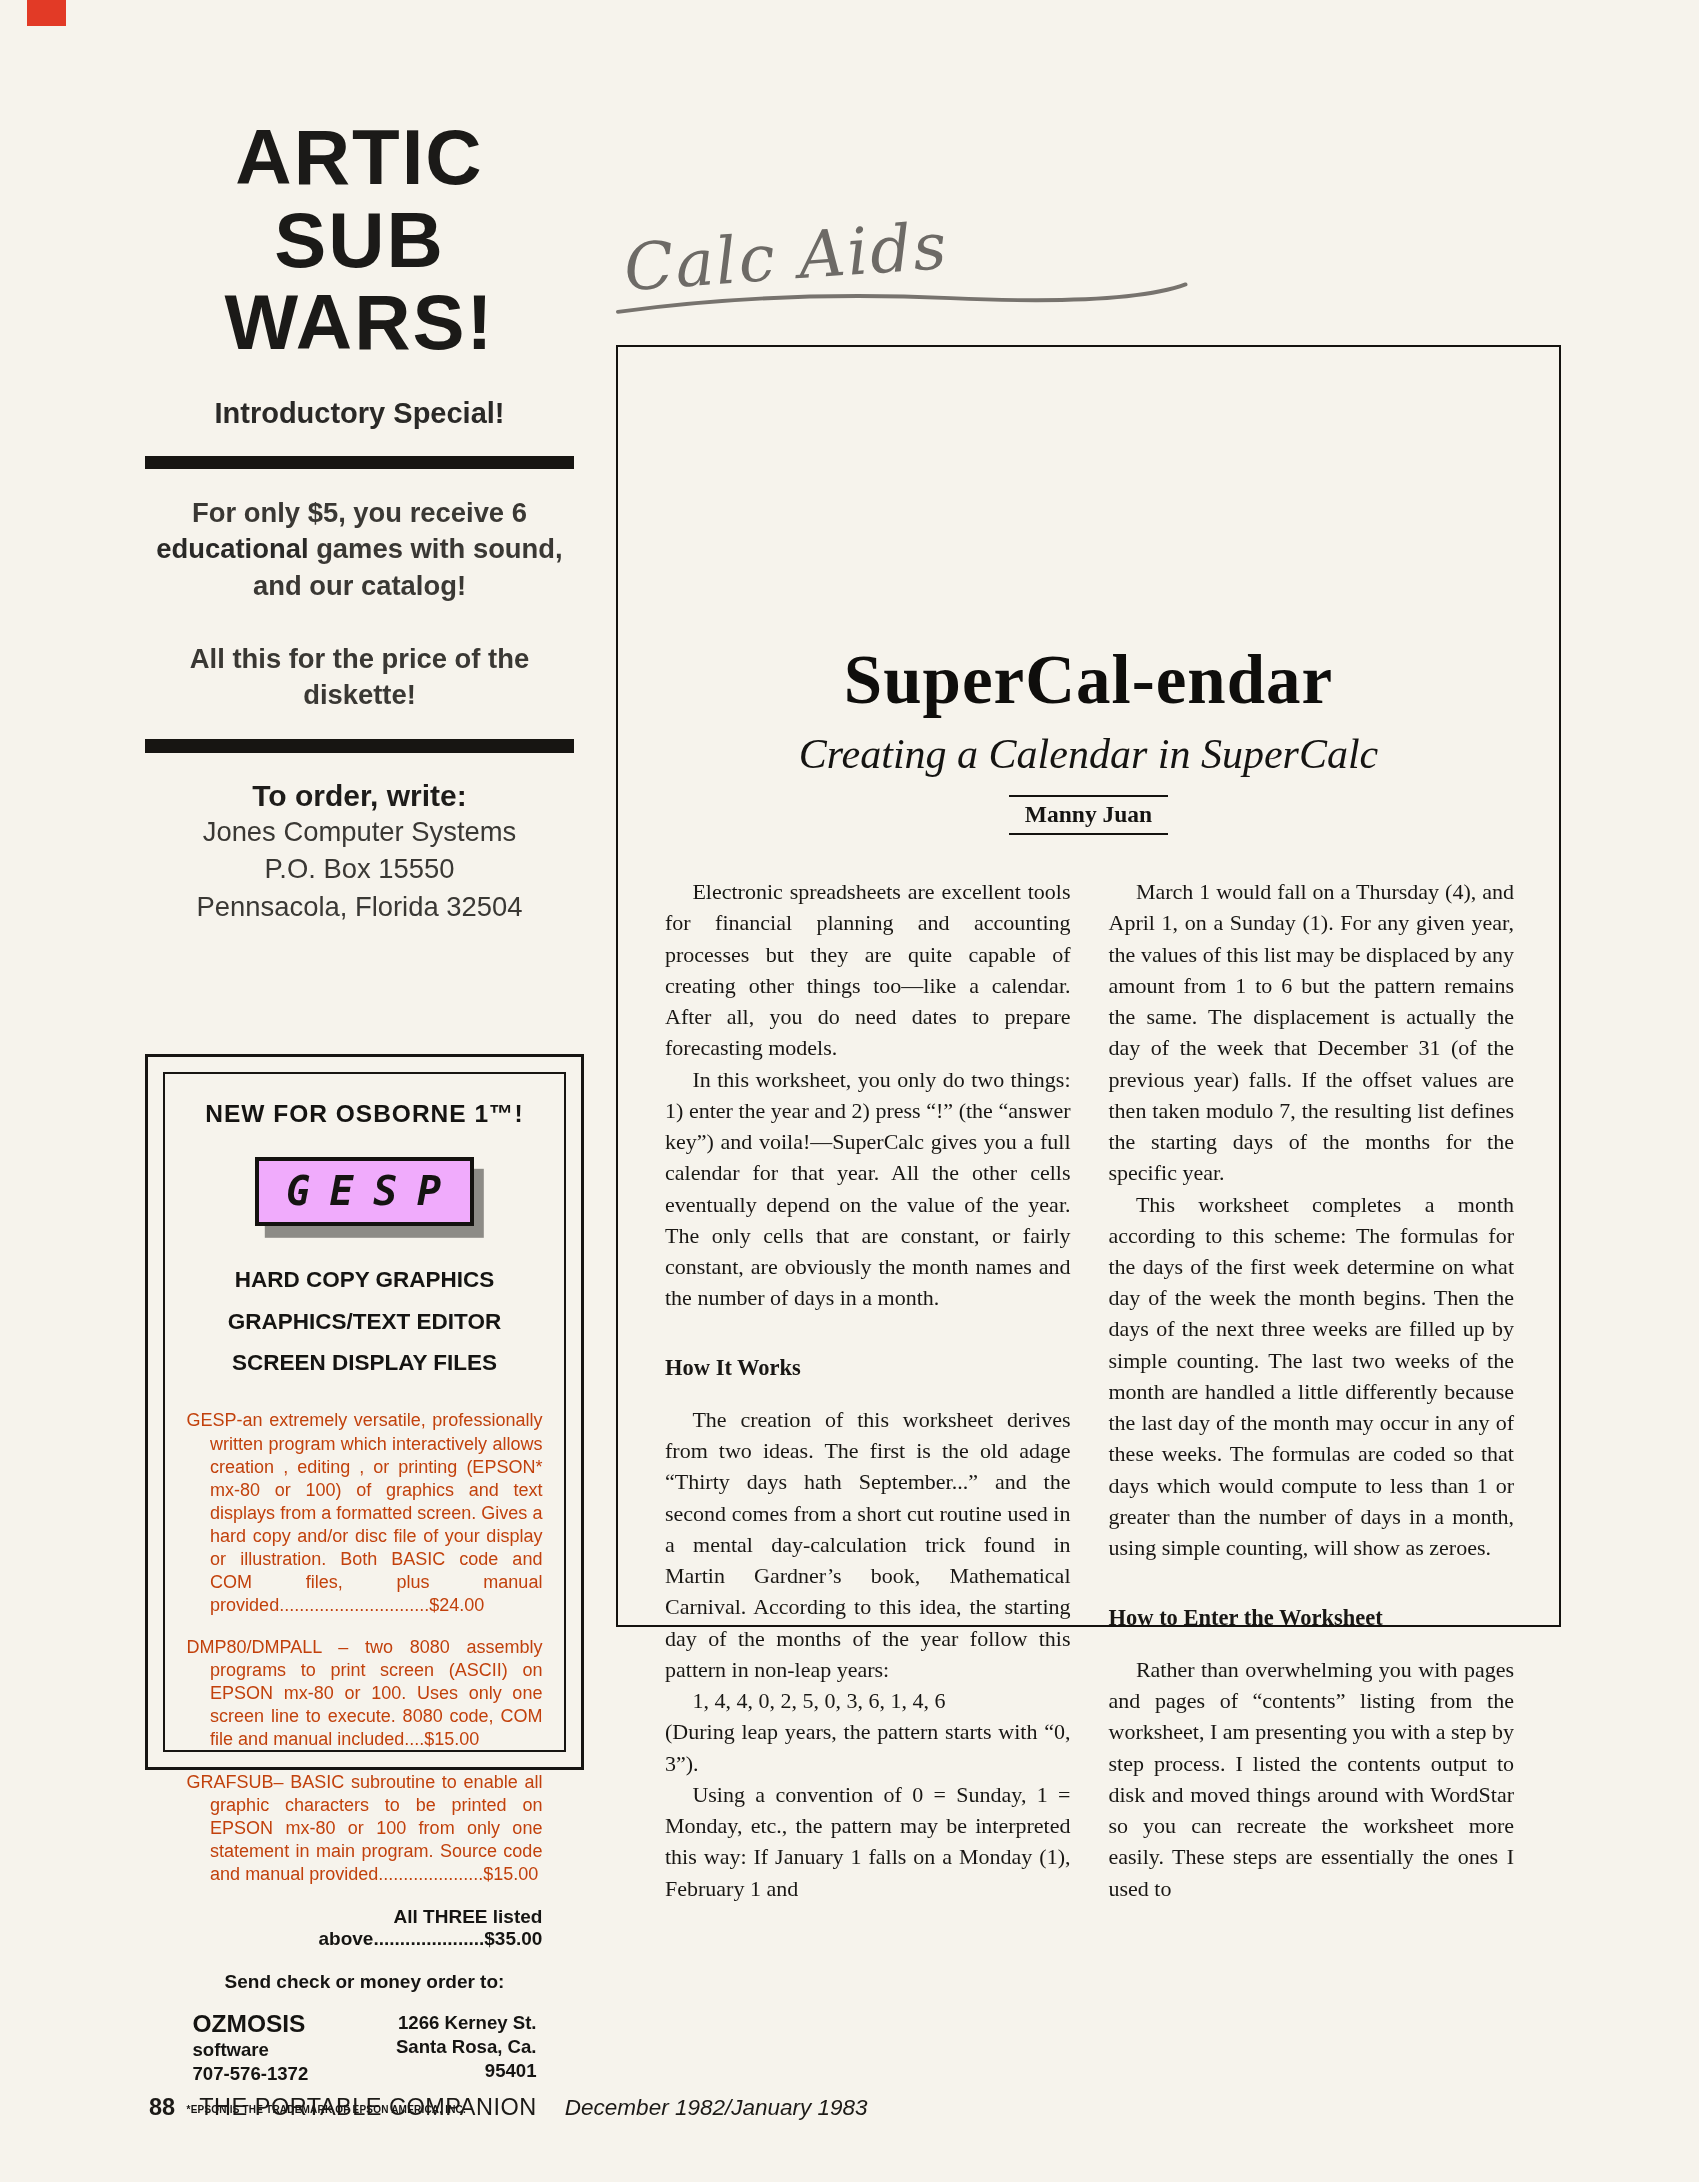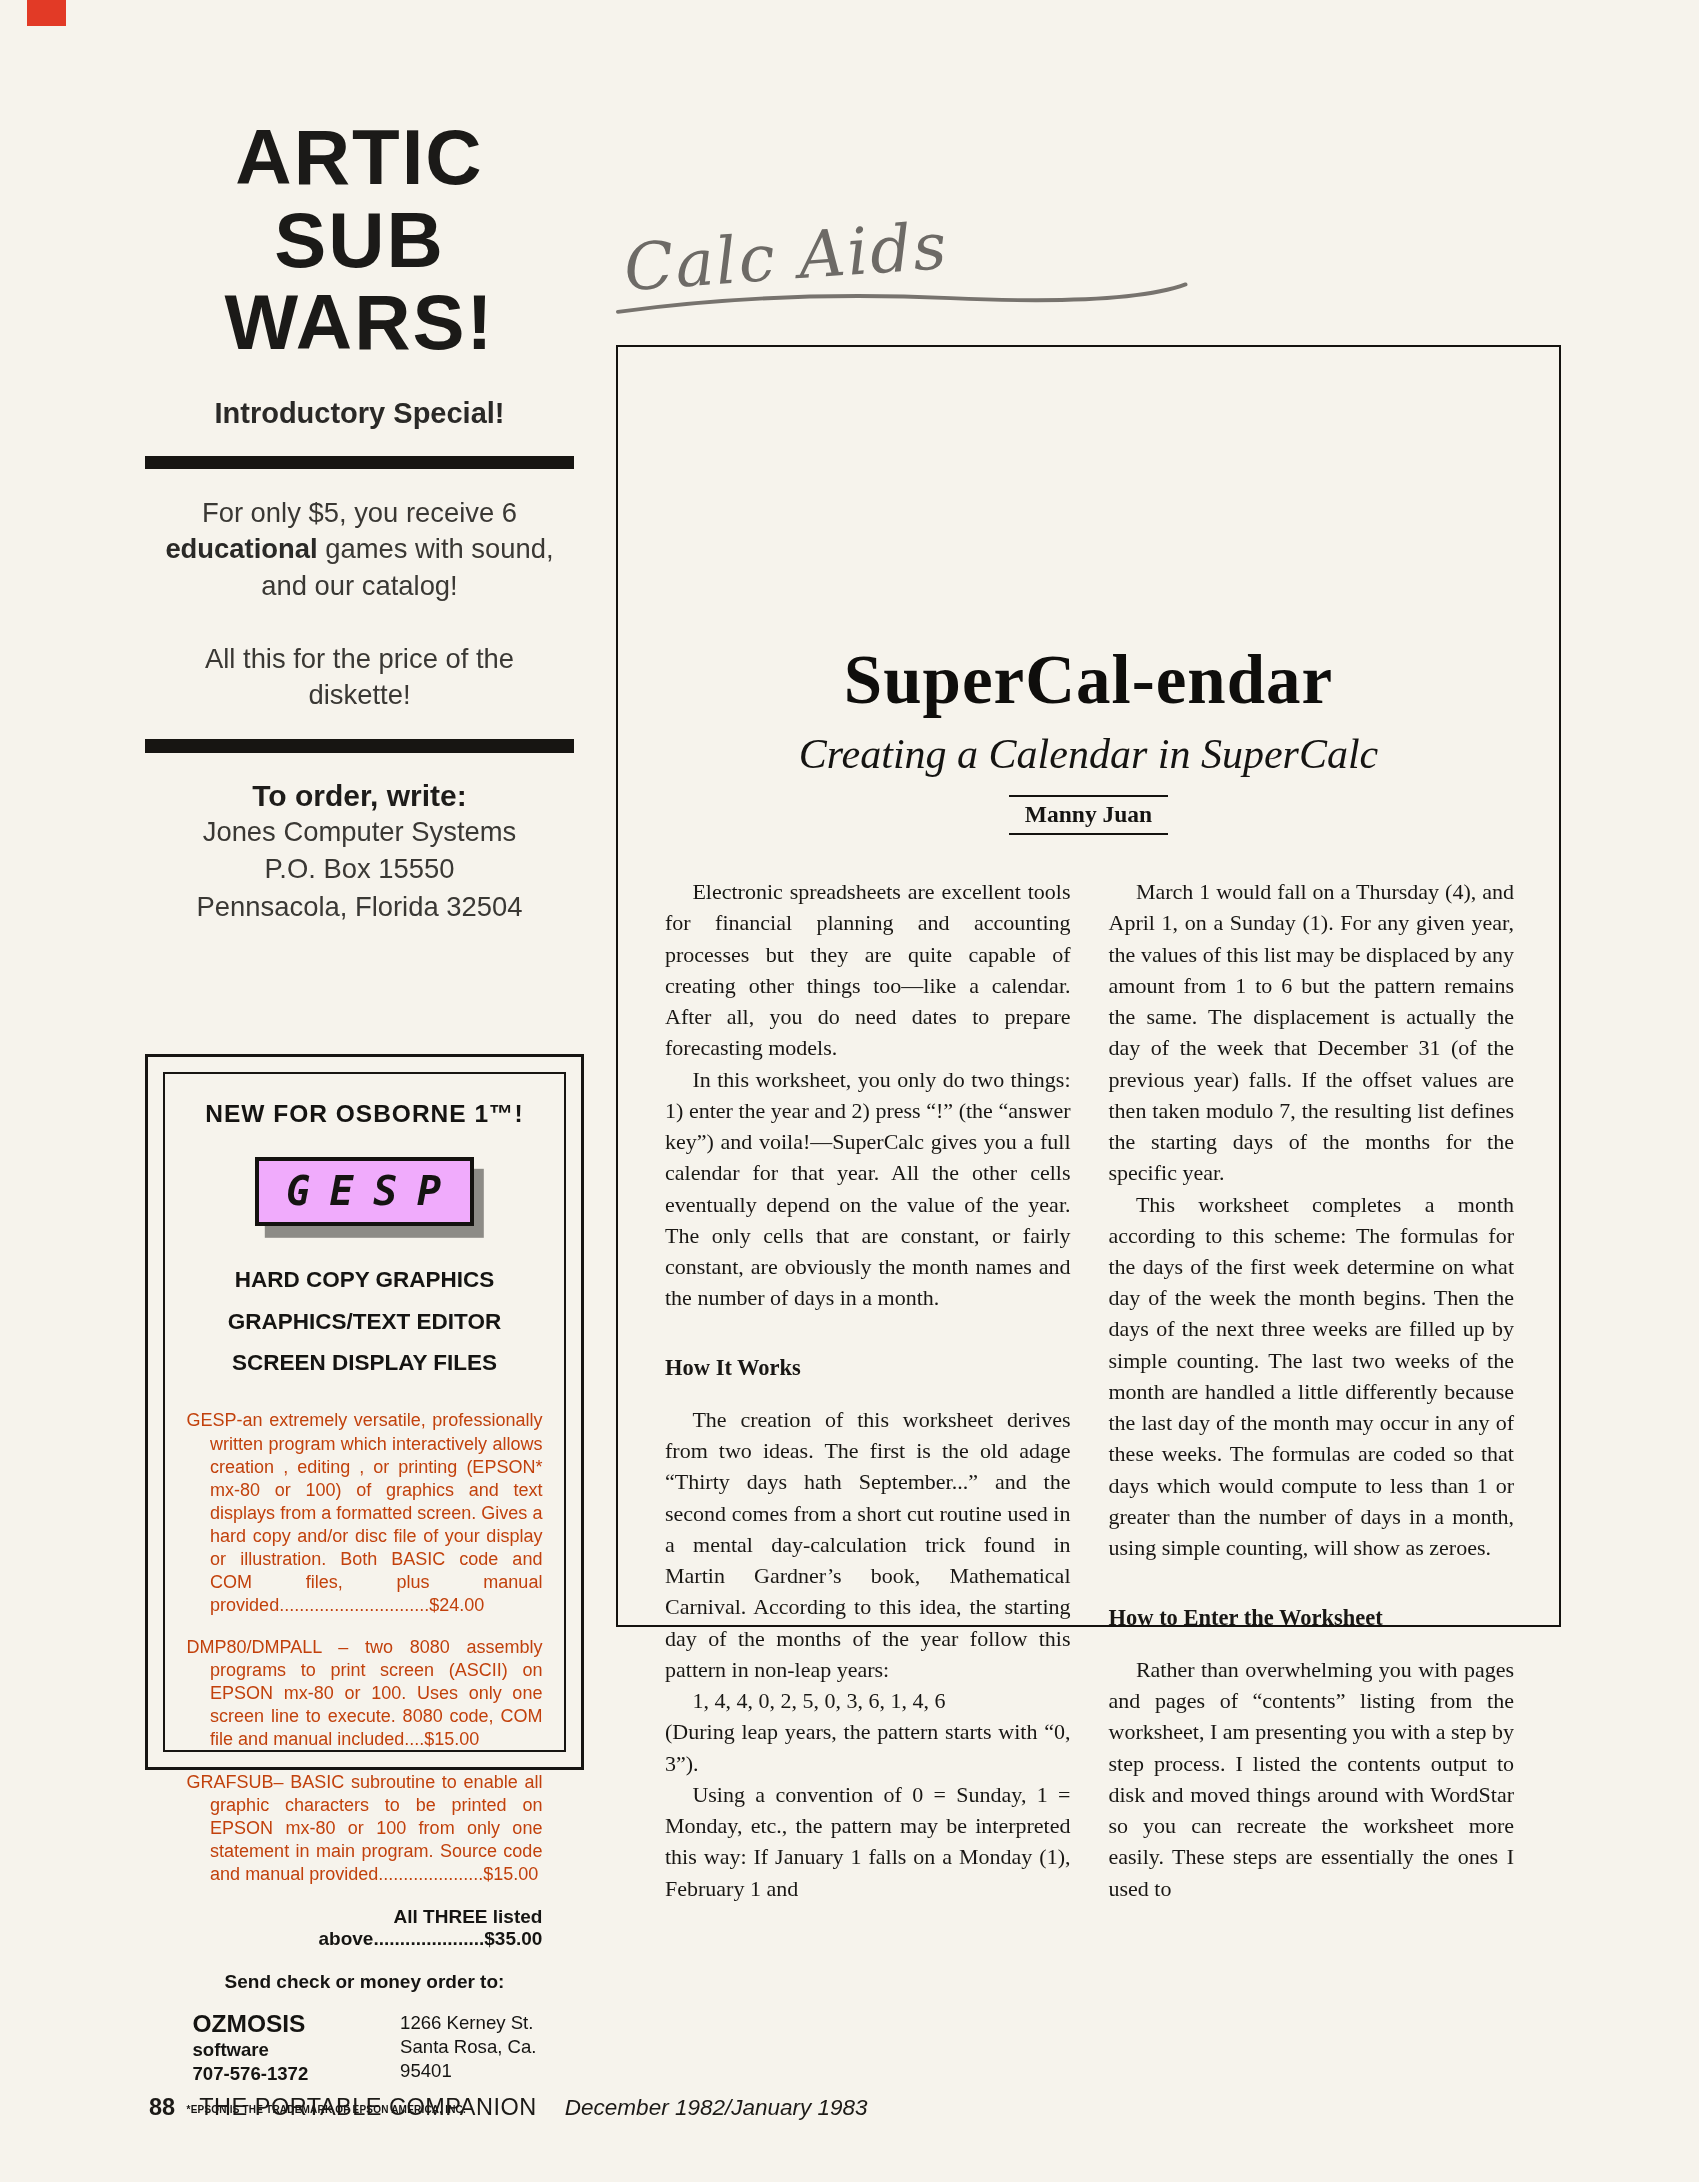--- a/index.html
+++ b/index.html
@@ -16,21 +16,21 @@
   .corner-mark { position:absolute; left:27.4px; top:0; width:39px; height:25.5px; background:#e23a26; }
 
   
   .artic-ad {
     position:absolute; left:145px; top:116px; width:429px;
     text-align:center; font-family:"Liberation Sans", sans-serif; color:#2e2c29;
   }
   .artic-title { font-size:78px; font-weight:bold; line-height:1.06; letter-spacing:2px; color:#1b1a18; }
   .artic-sub { margin-top:33px; font-size:29px; font-weight:bold; color:#2a2927; }
   .thick-rule { height:13.7px; background:#171512; margin:25.5px 0; }
-  .artic-body { font-size:27.4px; line-height:1.33; color:#3a3834; margin:5.9px 9.8px 0; }
+  .artic-body { font-size:27.4px; line-height:1.33; color:#3a3834; margin:5.9px 9.8px 0;font-weight:bold; }
   .artic-body b { color:#2a2927; }
   .artic-body + .artic-body { margin-top:37px; }
   .order-head { font-size:30px; font-weight:bold; margin-top:9.8px; color:#1e1c1a; }
   .order-line { font-size:27.4px; line-height:1.38; color:#3a3834; }
 
   .gesp-ad {
     position:absolute; left:145px; top:1054px; width:439px; height:716px;
     border:3.9px solid #171512; padding:15px;
     font-family:"Liberation Sans", sans-serif;
   }
@@ -47,21 +47,21 @@
   .gesp-features { font-size:22.5px; font-weight:bold; line-height:1.85; margin-bottom:25.5px; }
   .gesp-item {
     text-align:justify; font-size:18px; font-weight:normal; line-height:1.28;
     padding-left:23.5px; text-indent:-23.5px; margin-bottom:19.6px; color:#c2410c;
   }
   .gesp-all { font-size:19px; font-weight:bold; text-align:right; margin:3.9px 0 21.6px; }
   .gesp-send { font-size:19px; font-weight:bold; margin-bottom:17.6px; }
   .gesp-company { display:flex; justify-content:space-between; text-align:left; padding:0 5.9px; margin-bottom:17.6px; }
   .gesp-co-name { font-size:24.5px; font-weight:bold; line-height:1.1; }
   .gesp-co-sub, .gesp-co-phone { font-size:18.6px; font-weight:bold; line-height:1.3; }
-  .gesp-addr { font-size:18.6px; font-weight:normal; line-height:1.3; text-align:left; }
+  .gesp-addr { font-size:18.6px; font-weight:bold; line-height:1.3; text-align:right; }
   .gesp-foot { font-size:10px; font-weight:bold; text-align:left; letter-spacing:0.2px; }
 
   
   .article-box {
     position:absolute; left:616px; top:345px; width:945px; height:1282px;
     border:2.9px solid #14120f;
   }
   .annotation-svg { position:absolute; left:598px; top:214px; width:627px; height:137px; z-index:3; }
 
   .article-head { margin-top:294px; text-align:center; }

